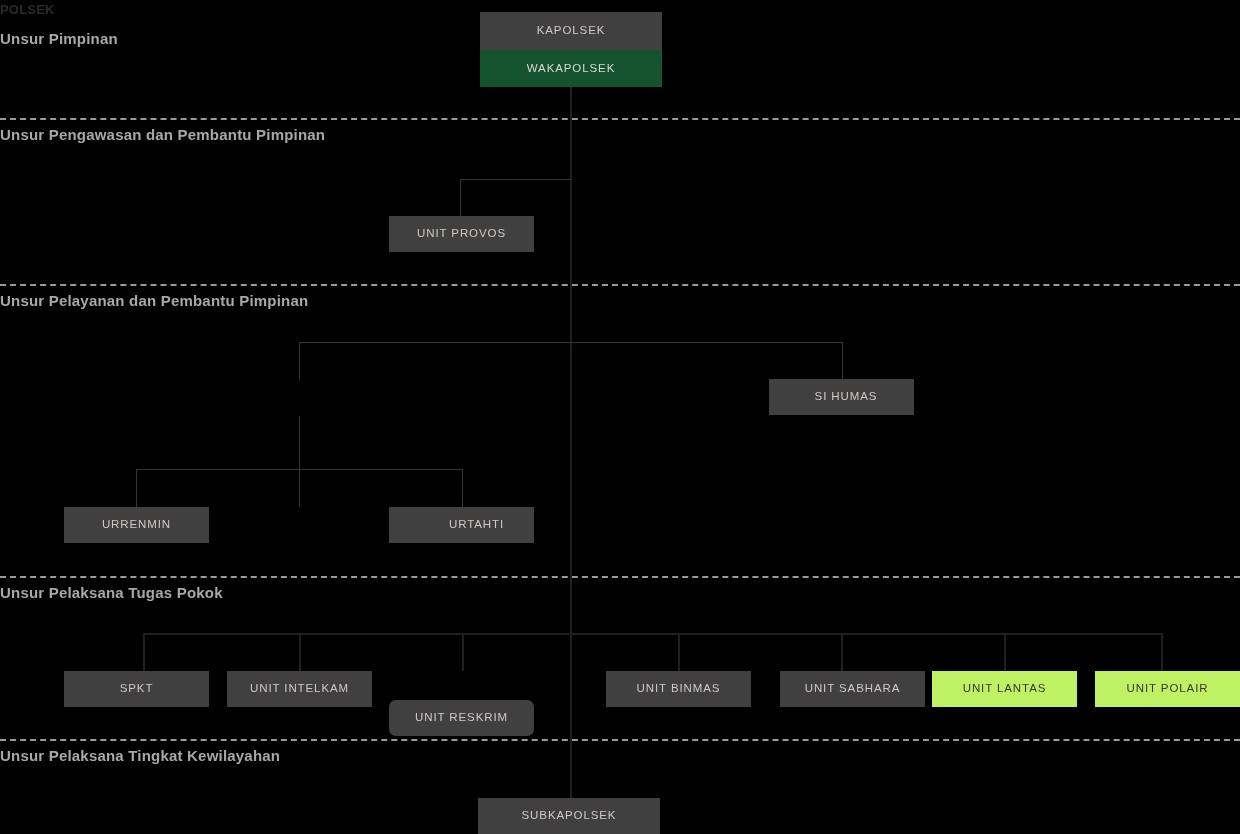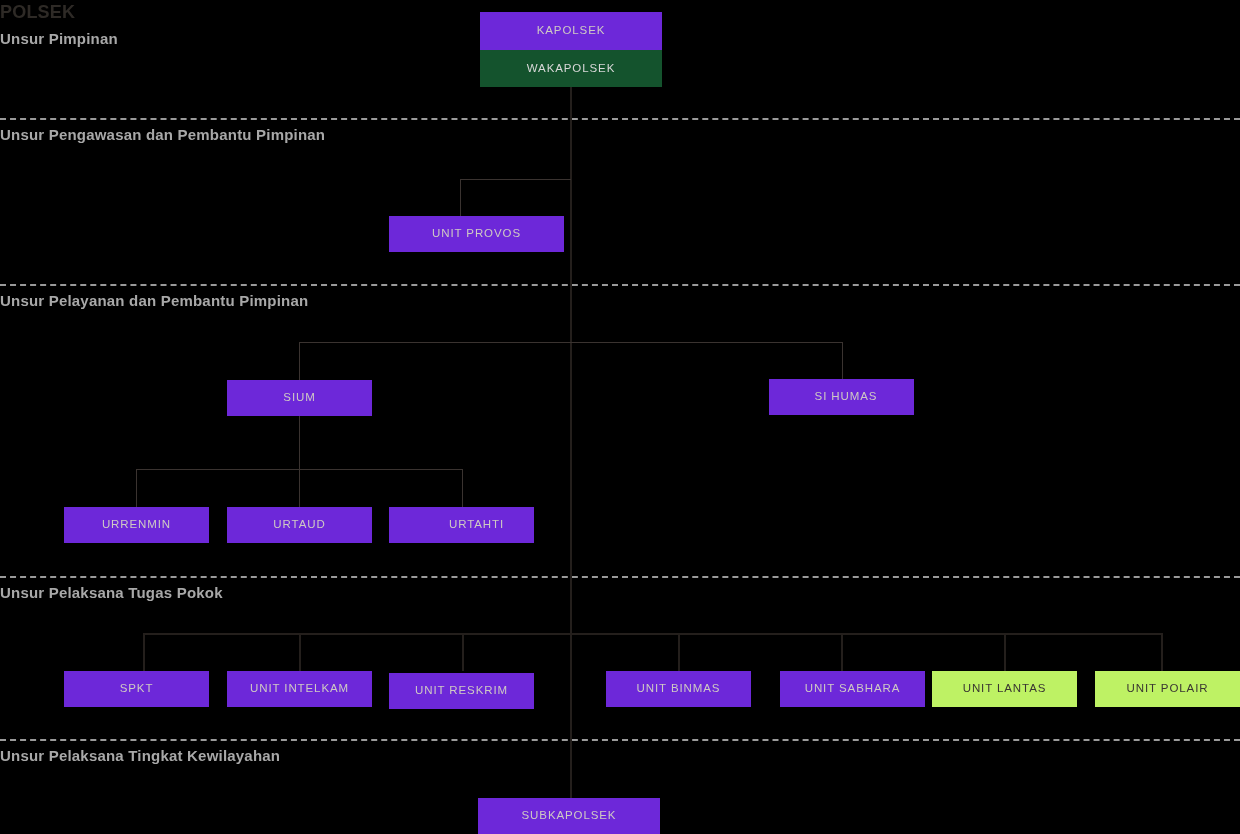--- a/index.html
+++ b/index.html
@@ -25,21 +25,21 @@
     position: absolute;
     left: 0;
     color: #a8a8a8;
     font-size: 15px;
     font-weight: bold;
     letter-spacing: 0.2px;
     white-space: nowrap;
   }
   .section-title.top-title {
     color: #2e2a26;
-    font-size: 18px;
+    font-size: 13px;
   }
 
   
   .divider {
     position: absolute;
     left: 0;
     width: 1240px;
     height: 0;
     border-top: 2px dashed #9a9a9a;
   }
@@ -66,21 +66,21 @@
     justify-content: center;
     box-sizing: border-box;
     font-size: 11.5px;
     letter-spacing: 0.9px;
     text-align: center;
     line-height: 1.15;
     padding: 0 6px;
     user-select: none;
   }
   .node.dark {
-    background: #6d28d9;
+    background: #404040;
     color: #cfc9c4;
   }
   .node.mid {
     background: #14532d;
     color: #d8d8d8;
   }
   .node.light {
     background: #bef264;
     color: #3a3632;
   }
@@ -107,52 +107,50 @@
   <div class="divider" style="top:576px;"></div>
   <div class="divider" style="top:739px;"></div>
 
   <div class="line-v" style="left:570px; top:87px; height:711px;"></div>
 
   <div class="node dark" style="left:480px; top:12px; width:182px; height:38px;">KAPOLSEK</div>
   <div class="node mid" style="left:480px; top:50px; width:182px; height:37px;">WAKAPOLSEK</div>
 
   <div class="line-h thin" style="left:460px; top:179px; width:111px;"></div>
   <div class="line-v thin" style="left:460px; top:179px; height:37px;"></div>
-  <div class="node dark" style="left:389px; top:216px; width:175px; height:36px;">UNIT PROVOS</div>
+  <div class="node dark" style="left:389px; top:216px; width:145px; height:36px;">UNIT PROVOS</div>
 
   <div class="line-h thin" style="left:299px; top:342px; width:544px;"></div>
   <div class="line-v thin" style="left:299px; top:342px; height:38px;"></div>
   <div class="line-v thin" style="left:842px; top:342px; height:38px;"></div>
 
-  <div class="node dark" style="left:227px; top:380px; width:145px; height:36px;">SIUM</div>
   <div class="node dark" style="left:769px; top:379px; width:145px; height:36px;padding-left:15px;">SI HUMAS</div>
 
   <div class="line-v thin" style="left:299px; top:416px; height:54px;"></div>
   <div class="line-h thin" style="left:136px; top:469px; width:327px;"></div>
   <div class="line-v thin" style="left:136px; top:469px; height:38px;"></div>
   <div class="line-v thin" style="left:299px; top:469px; height:38px;"></div>
   <div class="line-v thin" style="left:462px; top:469px; height:38px;"></div>
 
   <div class="node dark" style="left:64px; top:507px; width:145px; height:36px;">URRENMIN</div>
-  <div class="node dark" style="left:227px; top:507px; width:145px; height:36px;">URTAUD</div>
   <div class="node dark" style="left:389px; top:507px; width:145px; height:36px;padding-left:36px;">URTAHTI</div>
 
   <div class="line-h" style="left:143px; top:633px; width:1019px;"></div>
 
   <div class="line-v" style="left:143px; top:633px; height:38px;"></div>
   <div class="line-v" style="left:299px; top:633px; height:38px;"></div>
   <div class="line-v" style="left:462px; top:633px; height:38px;"></div>
   <div class="line-v" style="left:678px; top:633px; height:38px;"></div>
   <div class="line-v" style="left:841px; top:633px; height:38px;"></div>
   <div class="line-v" style="left:1004px; top:633px; height:38px;"></div>
   <div class="line-v" style="left:1161px; top:633px; height:38px;"></div>
 
   <div class="node dark" style="left:227px; top:671px; width:145px; height:36px;">UNIT INTELKAM</div>
   <div class="node dark" style="left:64px; top:671px; width:145px; height:36px;">SPKT</div>
-  <div class="node dark" style="left:389px; top:673px; width:145px; height:36px;">UNIT RESKRIM</div>
+  <div class="node dark" style="left:389px; top:700px; width:145px; height:36px;border-radius:7px;">UNIT RESKRIM</div>
   <div class="node dark" style="left:606px; top:671px; width:145px; height:36px;">UNIT BINMAS</div>
   <div class="node dark" style="left:765px; top:671px; width:145px; height:36px;margin-left:15px;">UNIT SABHARA</div>
   <div class="node light" style="left:932px; top:671px; width:145px; height:36px;">UNIT LANTAS</div>
   <div class="node light" style="left:1095px; top:671px; width:145px; height:36px;">UNIT POLAIR</div>
 
   <div class="node dark" style="left:478px; top:798px; width:182px; height:36px;">SUBKAPOLSEK</div>
 
 </div>
 
 </body></html>

